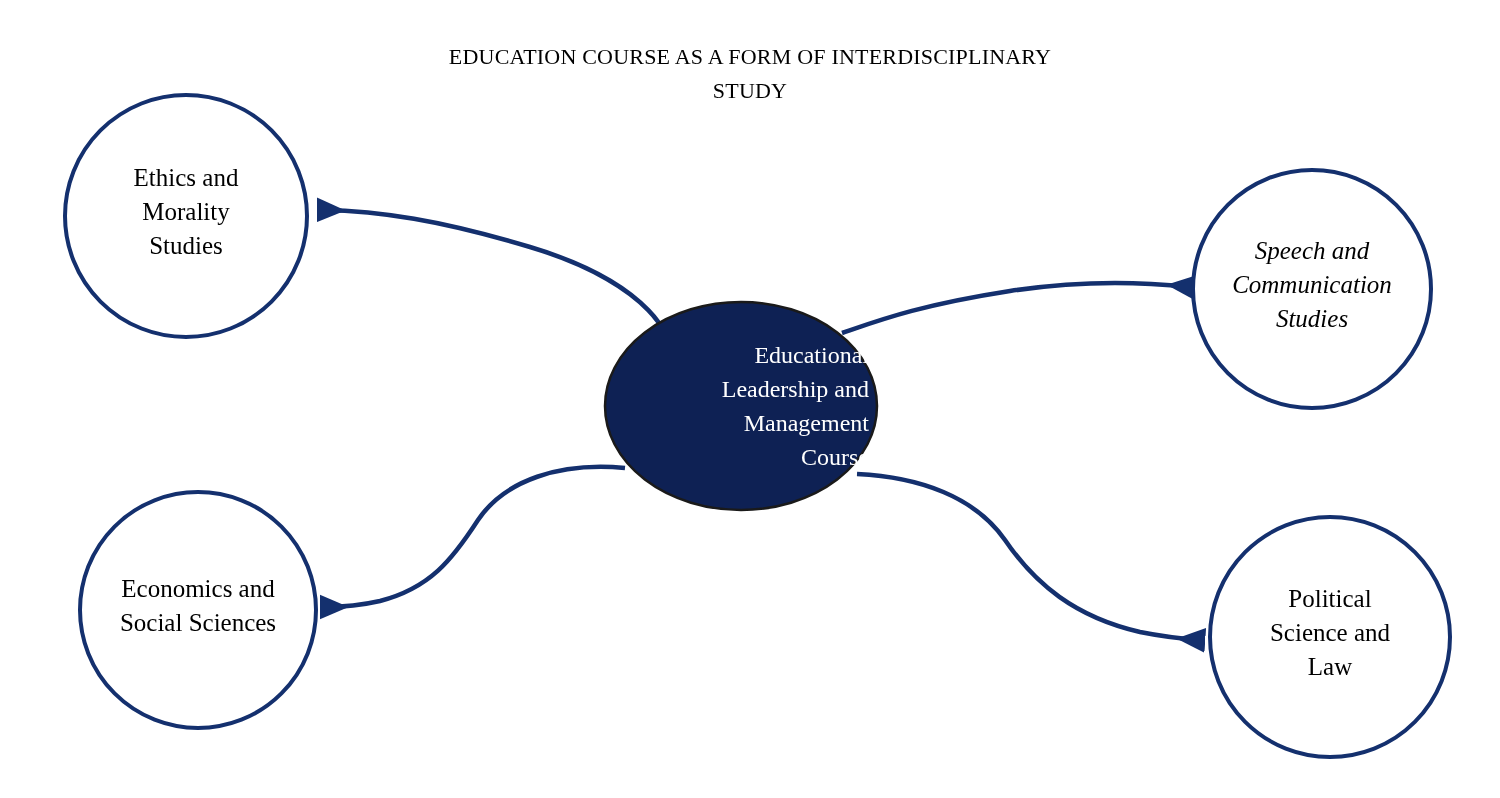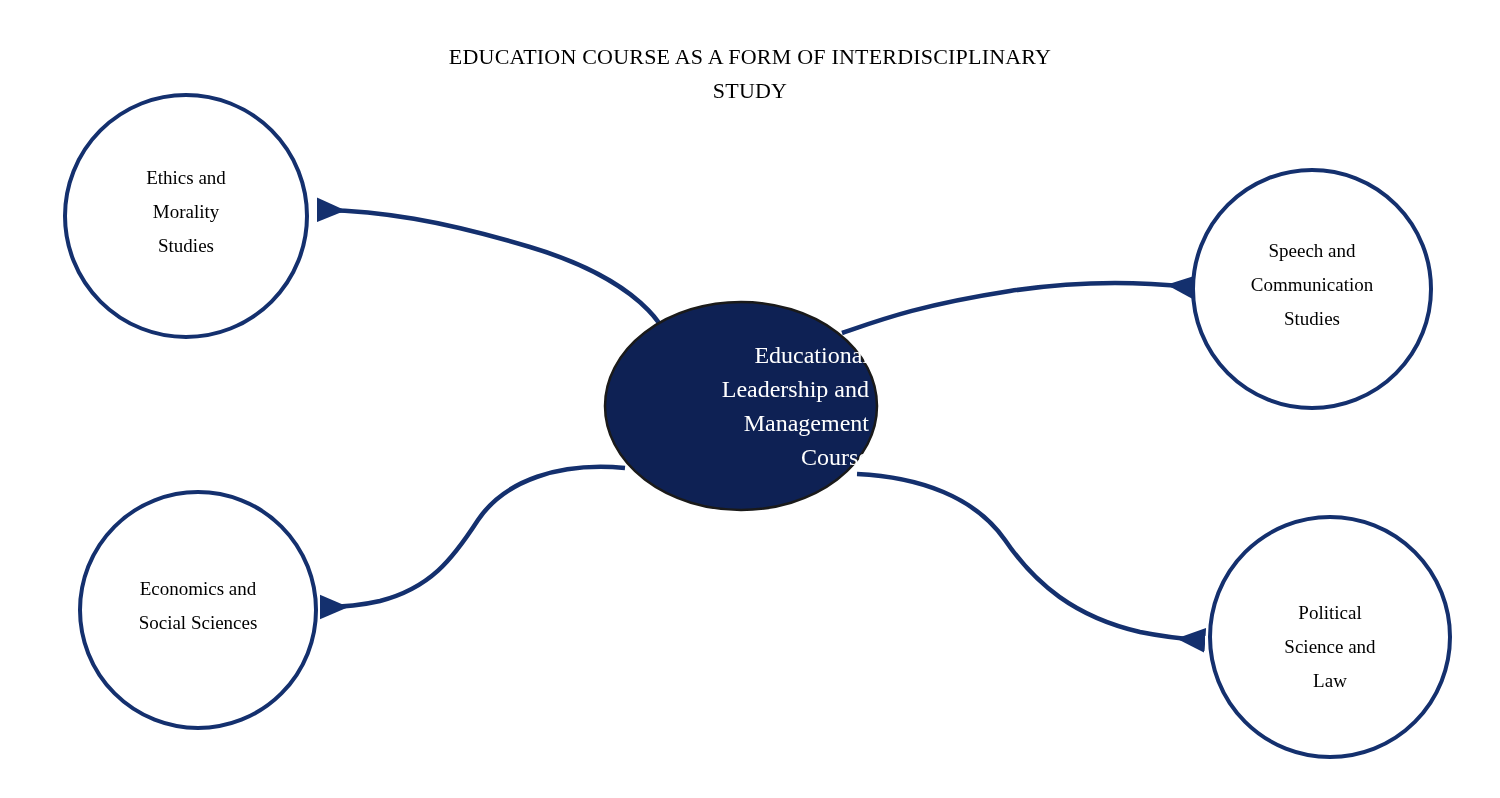--- a/index.html
+++ b/index.html
@@ -37,21 +37,21 @@
     line-height: 34px;
     color: #000000;
     letter-spacing: 0.2px;
     white-space: pre-line;
   }
   .node-label {
     position: absolute;
     text-align: center;
     font-family: "Liberation Serif", "DejaVu Serif", serif;
     color: #000000;
-    font-size: 19px;
+    font-size: 25px;
     line-height: 34px;
     white-space: pre-line;
     pointer-events: none;
   }
   .node-label.center-label {
     color: #ffffff;
     font-size: 24px;
     line-height: 34px;
     text-align: right;
   }
@@ -87,28 +87,28 @@
     <ellipse cx="741" cy="406" rx="136" ry="104" fill="#0E2154" stroke="#1A1A1A" stroke-width="2.5"></ellipse>
   </svg>
 
   <div class="diagram-title">EDUCATION COURSE AS A FORM OF INTERDISCIPLINARY
 STUDY</div>
 
   <div class="node-label" style="left:66px; top:161px; width:240px;">Ethics and
 Morality
 Studies</div>
 
-  <div class="node-label" style="left:1190px; top:234px; width:244px;">Speech and
+  <div class="node-label" style="left:1190px; top:234px; width:244px;font-style:italic;">Speech and
 Communication
 Studies</div>
 
   <div class="node-label" style="left:78px; top:572px; width:240px;">Economics and
 Social Sciences</div>
 
-  <div class="node-label" style="left:1210px; top:582px; width:240px;margin-top:14px;">Political
+  <div class="node-label" style="left:1210px; top:582px; width:240px;">Political
 Science and
 Law</div>
 
   <div class="node-label center-label" style="left:613px; top:338px; width:256px;">Educational
 Leadership and
 Management
 Course</div>
 
 </div>
 

